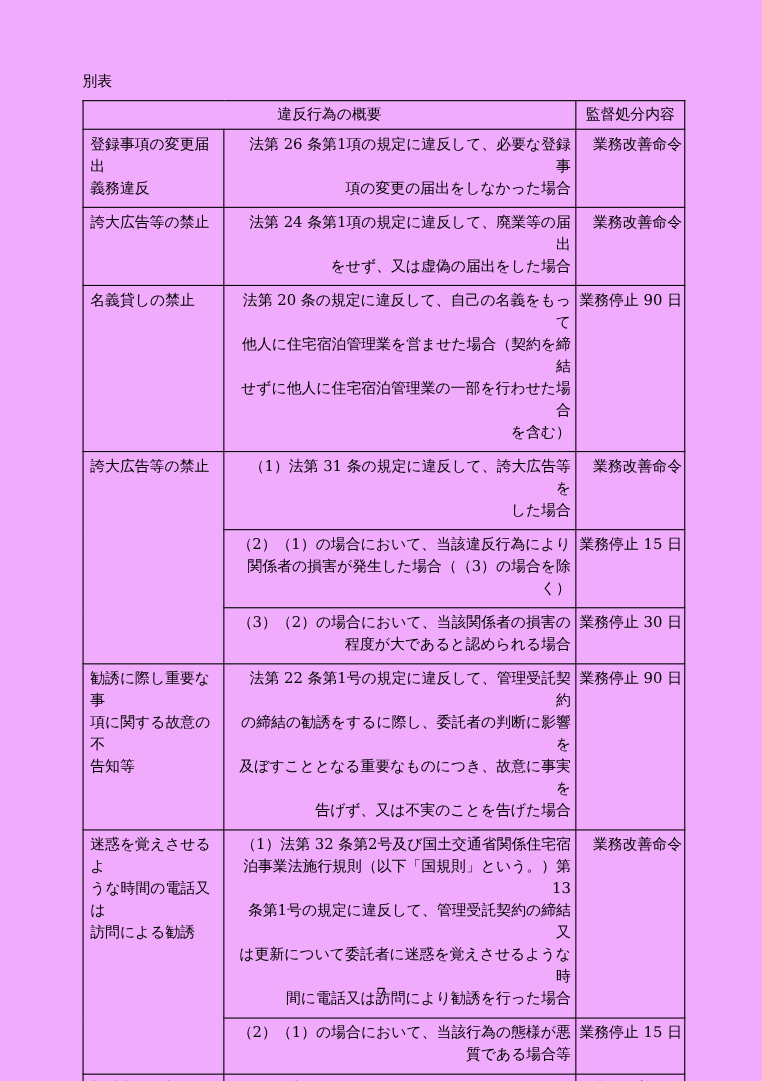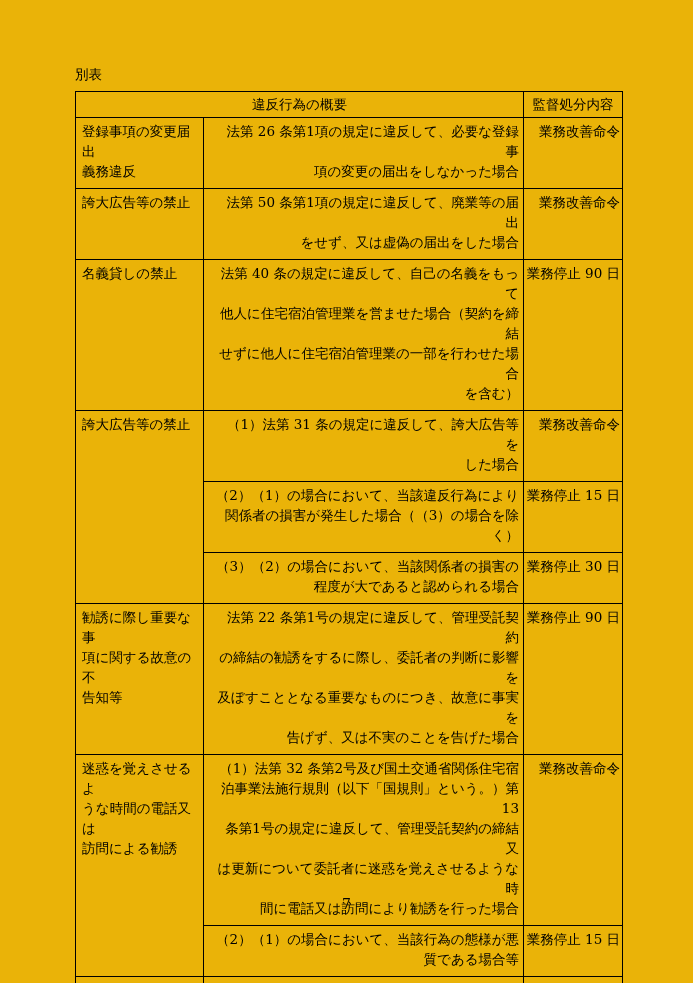--- a/index.html
+++ b/index.html
@@ -1,20 +1,20 @@
 <!DOCTYPE html>
 <html><head>
 <meta charset="utf-8">
 <style>
   html, body { margin: 0; padding: 0; background: #ffffff; }
   .page {
     position: relative;
     width: 693px;
     height: 983px;
-    background: #eab308;
+    background: #f0abfc;
     color: #000000;
     font-family: "DejaVu Serif", "Liberation Serif", serif;
     overflow: hidden;
   }
   .byo-label {
     position: absolute;
     left: 75px;
     top: 65px;
     font-size: 13.5px;
     line-height: 18px;
@@ -89,28 +89,28 @@
       <tr>
         <td class="cat">登録事項の変更届出
 義務違反</td>
         <td class="desc">法第 26 条第1項の規定に違反して、必要な登録事
 項の変更の届出をしなかった場合</td>
         <td class="disp">業務改善命令</td>
       </tr>
 
       <tr>
         <td class="cat">誇大広告等の禁止</td>
-        <td class="desc">法第 50 条第1項の規定に違反して、廃業等の届出
+        <td class="desc">法第 24 条第1項の規定に違反して、廃業等の届出
 をせず、又は虚偽の届出をした場合</td>
         <td class="disp">業務改善命令</td>
       </tr>
 
       <tr>
         <td class="cat">名義貸しの禁止</td>
-        <td class="desc">法第 40 条の規定に違反して、自己の名義をもって
+        <td class="desc">法第 20 条の規定に違反して、自己の名義をもって
 他人に住宅宿泊管理業を営ませた場合（契約を締結
 せずに他人に住宅宿泊管理業の一部を行わせた場合
 を含む）</td>
         <td class="disp">業務停止 90 日</td>
       </tr>
 
       <tr>
         <td class="cat" rowspan="3">誇大広告等の禁止</td>
         <td class="desc">（1）法第 31 条の規定に違反して、誇大広告等を
 した場合</td>

